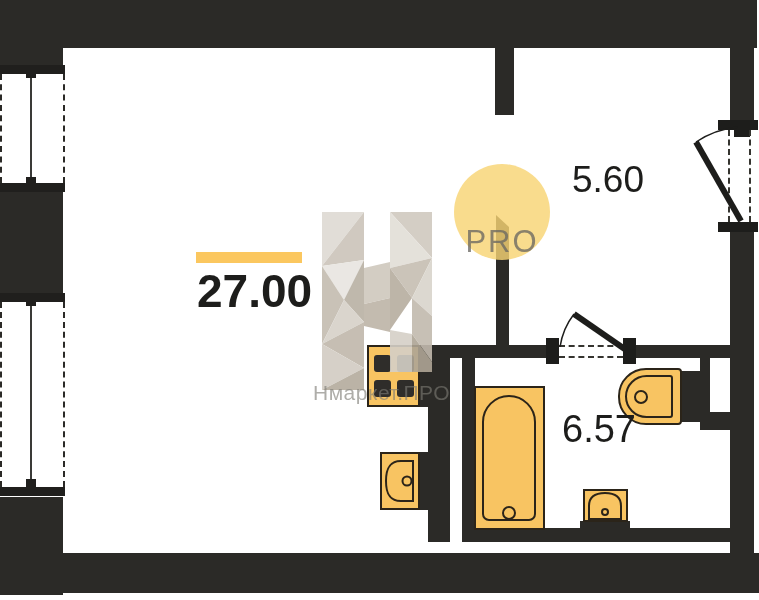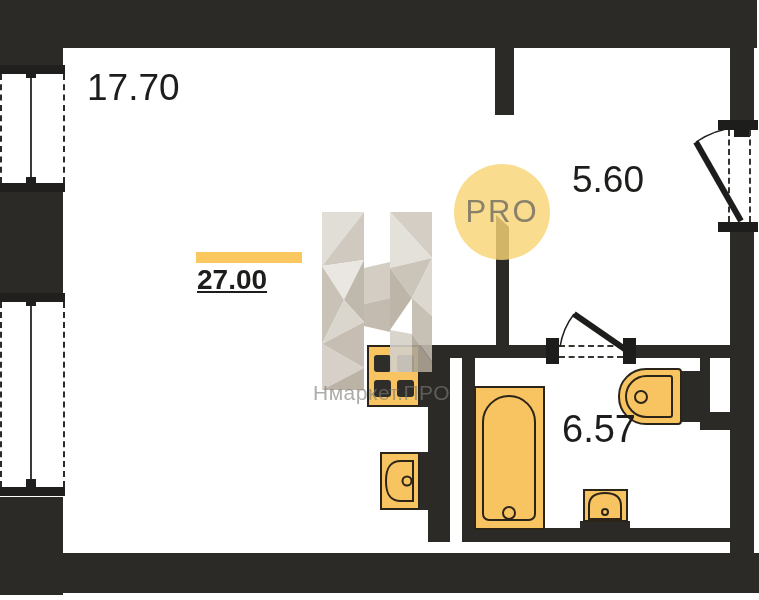--- a/index.html
+++ b/index.html
@@ -12,26 +12,26 @@
   .node{position:absolute;width:10px;height:10px;background:#201f1d;z-index:7;}
   .fix{position:absolute;background:var(--fixture,#f8c462);border:2px solid #2b2419;box-sizing:border-box;z-index:10;}
   .fixdark{position:absolute;background:#2b2a27;z-index:9;}
   .burner{position:absolute;width:17px;height:17px;background:#2f2d2a;border-radius:3px;}
   .inner{position:absolute;border:2px solid #2b2419;box-sizing:border-box;}
   .dash-v{position:absolute;border-left:2px dashed #35342f;z-index:8;}
   .dash-h{position:absolute;border-top:2px dashed #35342f;z-index:8;}
   .jamb{position:absolute;background:#1d1d1b;z-index:8;}
   .lbl{position:absolute;color:#1d1d1b;font-size:37px;z-index:20;white-space:nowrap;}
   .total-bar{position:absolute;background:var(--accent_bar,#fbc75f);z-index:20;}
-  .total-lbl{font-weight:bold;font-size:28px;text-decoration:underline;}
+  .total-lbl{font-weight:bold;font-size:46px;}
   #hlogo{position:absolute;left:322px;top:212px;z-index:25;opacity:.9;}
   #brand{position:absolute;left:313px;top:381px;font-size:21px;letter-spacing:.5px;
          color:rgba(125,122,116,.62);z-index:30;white-space:nowrap;}
   #proCircle{position:absolute;left:454px;top:164px;width:96px;height:96px;border-radius:50%;
-         background:rgba(248,212,116,.82);z-index:40;display:flex;align-items:center;justify-content:center;}
+         background:rgba(248,212,116,.82);z-index:40;display:flex;align-items:flex-end;justify-content:center;}
   #proCircle span{font-size:31px;font-weight:500;letter-spacing:2px;color:rgba(106,104,98,.78);}
   #overlay{position:absolute;left:0;top:0;z-index:15;}
 </style>
 </head>
 <body>
 
 <div id="plan">
 
   <div class="wall" style="left:0;top:0;width:757px;height:48px;"></div>
   <div class="wall" style="left:0;top:0;width:63px;height:70px;"></div>
@@ -106,21 +106,20 @@
       <path d="M 560,347 A 71,71 0 0 1 574,314" stroke-width="1.5"></path>
     </g>
     <g stroke="#2b2419" fill="none" stroke-width="2">
       <path d="M 413,461 L 401,461 C 388,461 386,471 386,481 C 386,491 388,501 401,501 L 413,501 L 413,461 Z"></path>
       <circle cx="407" cy="481" r="4.5"></circle>
       <path d="M 589,519 L 589,506 C 589,495 597,493 605,493 C 613,493 621,495 621,506 L 621,519 Z"></path>
       <circle cx="605" cy="512" r="3"></circle>
     </g>
   </svg>
 
-  <div class="lbl" style="left:87px;top:67px;">17.70</div>
   <div class="lbl" style="left:572px;top:159px;">5.60</div>
   <div class="lbl" style="left:562px;top:408px;font-size:38px;">6.57</div>
   <div class="total-bar" style="left:196px;top:252px;width:106px;height:11px;"></div>
   <div class="lbl total-lbl" style="left:197px;top:264px;">27.00</div>
 
   <svg id="hlogo" width="112" height="182" viewBox="0 0 112 182">
     <polygon points="0,0 42,0 0,54" fill="#dedad3"></polygon>
     <polygon points="42,0 42,48 0,54" fill="#cbc4ba"></polygon>
     <polygon points="0,54 42,48 22,88" fill="#e8e5e0"></polygon>
     <polygon points="42,48 42,110 22,88" fill="#b9b1a4"></polygon>

